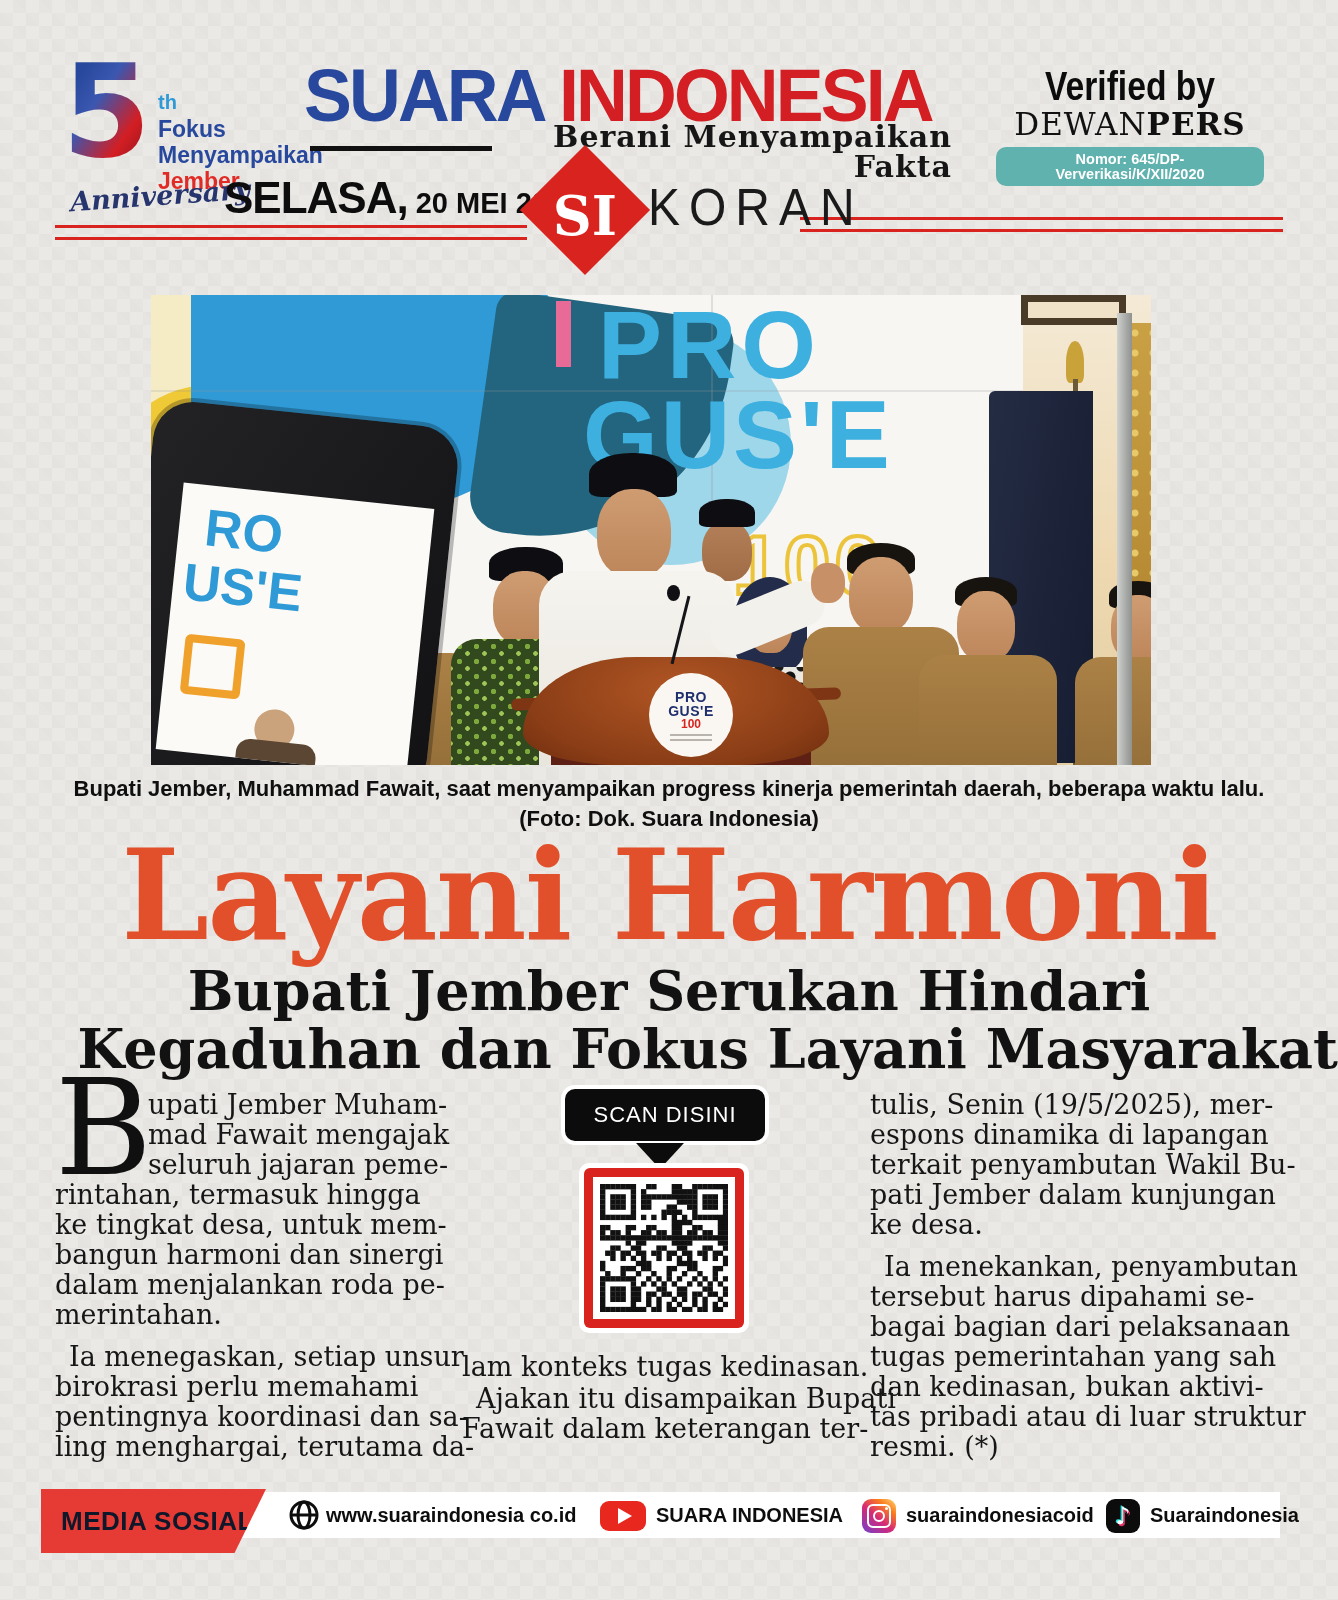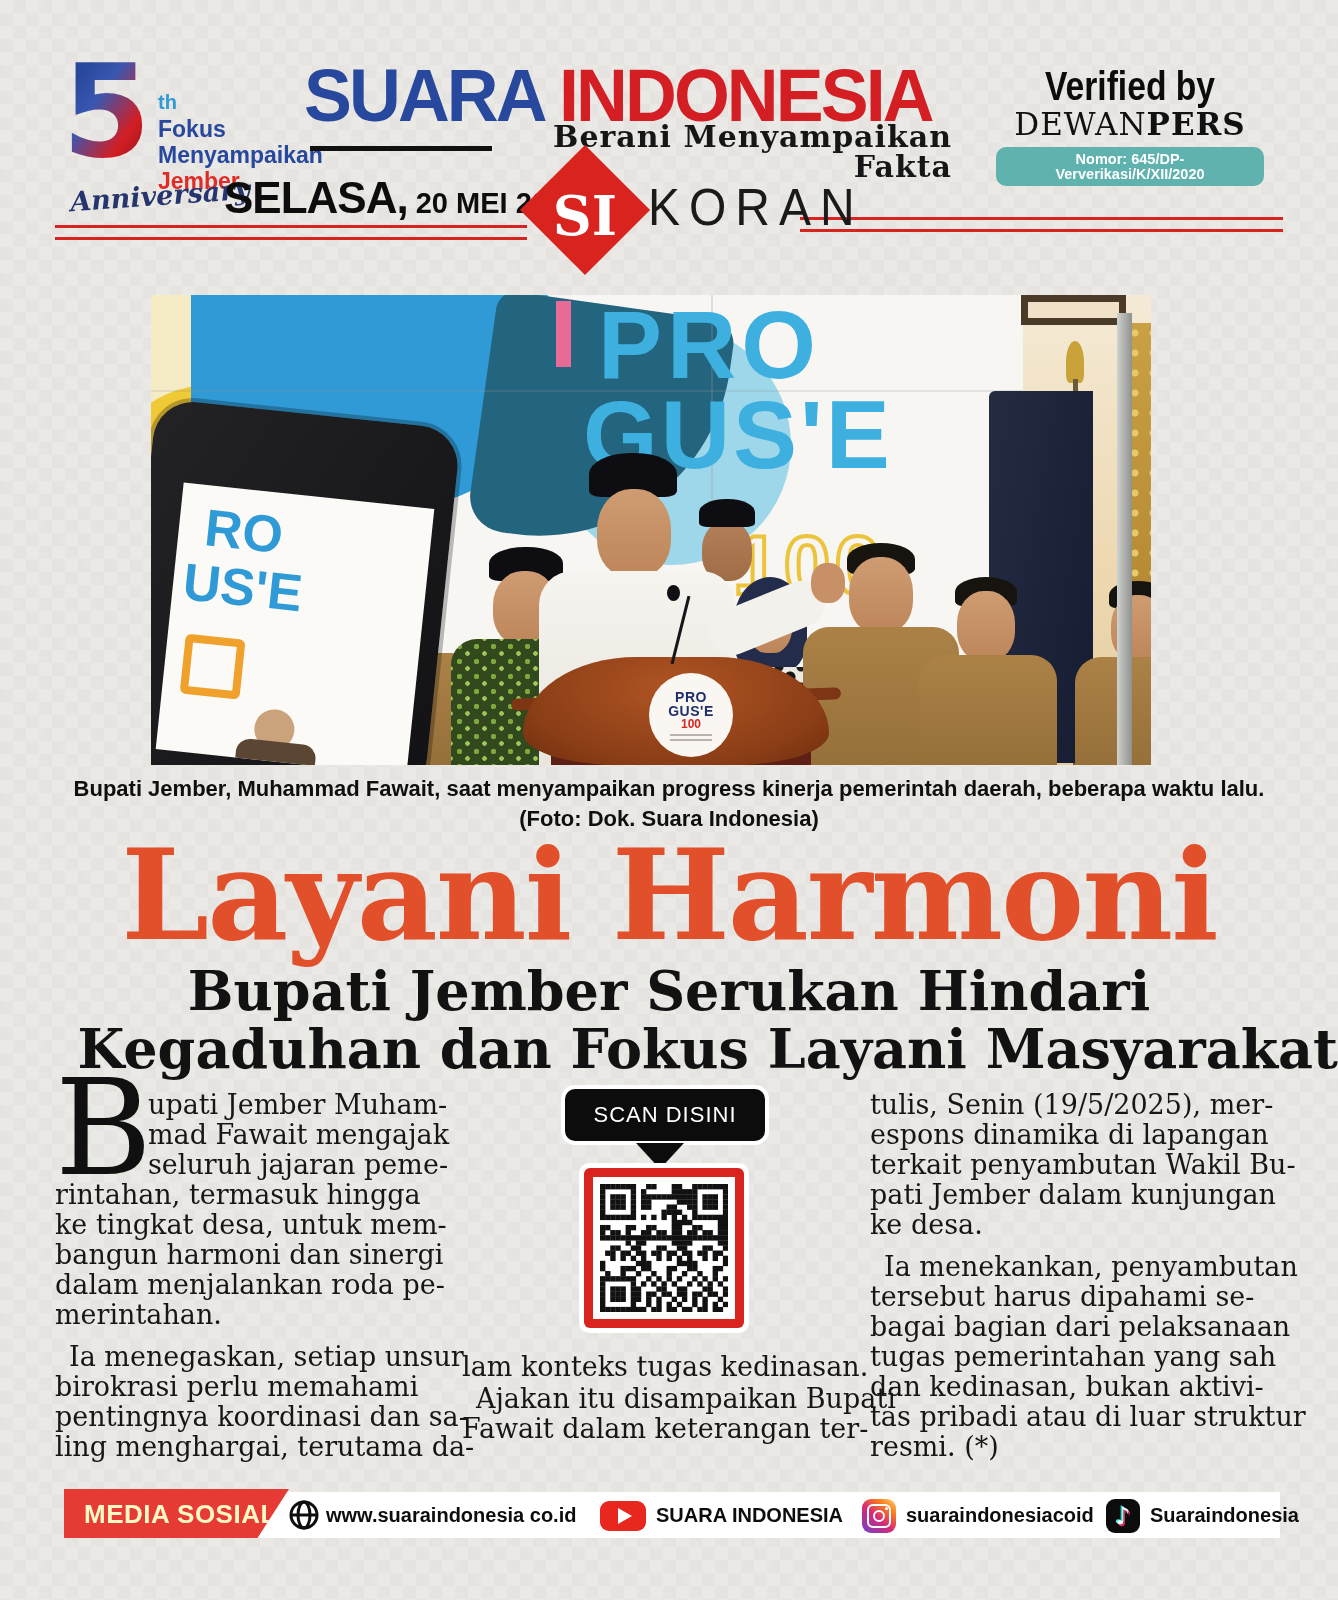--- a/index.html
+++ b/index.html
@@ -145,23 +145,23 @@
   .scan-bubble{left:561px;top:1085px;width:200px;height:52px;background:#0c0c0c;border:4px solid #fff;border-radius:14px;
     display:flex;align-items:center;justify-content:center;color:#fff;font:400 22px/1 "Liberation Sans",sans-serif;letter-spacing:1px;}
   .scan-tail{left:636px;top:1143px;width:0;height:0;border-left:24px solid transparent;border-right:24px solid transparent;border-top:26px solid #0c0c0c;}
   .qr-wrap{left:579px;top:1163px;background:#fff;padding:5px;border-radius:10px;}
   .qr-red{background:#d8231f;padding:9px;border-radius:6px;}
   .qr-quiet{background:#fff;padding:7px;}
   .qr-grid{width:128px;height:128px;background:#fff;}
 
   
   .foot-strip{left:232px;top:1492px;width:1048px;height:46px;background:#fff;}
-  .foot-badge{left:64px;top:1489px;width:225px;height:49px;background:#e63b34;
+  .foot-badge{left:41px;top:1489px;width:225px;height:64px;background:#e63b34;
     clip-path:polygon(0 0,100% 0,86% 100%,0 100%);display:flex;align-items:center;
-    color:#fef9c3;font:800 26px/1 "Liberation Sans",sans-serif;padding-left:20px;box-sizing:border-box;letter-spacing:0.5px;}
+    color:#0f172a;font:800 26px/1 "Liberation Sans",sans-serif;padding-left:20px;box-sizing:border-box;letter-spacing:0.5px;}
   .foot-item-label{font:800 20px/46px "Liberation Sans",sans-serif;color:#0d0d0d;white-space:nowrap;}
   .globe{left:288px;top:1499px;}
   .web-label{left:326px;top:1492px;}
   .yt-icon{left:600px;top:1501px;width:46px;height:30px;background:#e8281e;border-radius:9px;display:flex;align-items:center;justify-content:center;}
   .yt-play{width:0;height:0;border-left:14px solid #fff;border-top:8px solid transparent;border-bottom:8px solid transparent;margin-left:3px;}
   .yt-label{left:656px;top:1492px;}
   .ig-icon{left:862px;top:1499px;width:34px;height:34px;border-radius:9px;
     background:linear-gradient(40deg,#7b3fc4 5%,#d62976 45%,#fa7e1e 75%,#feda75 100%);
     display:flex;align-items:center;justify-content:center;}
   .ig-inner{width:20px;height:20px;border:2.5px solid #fff;border-radius:6px;position:relative;}

